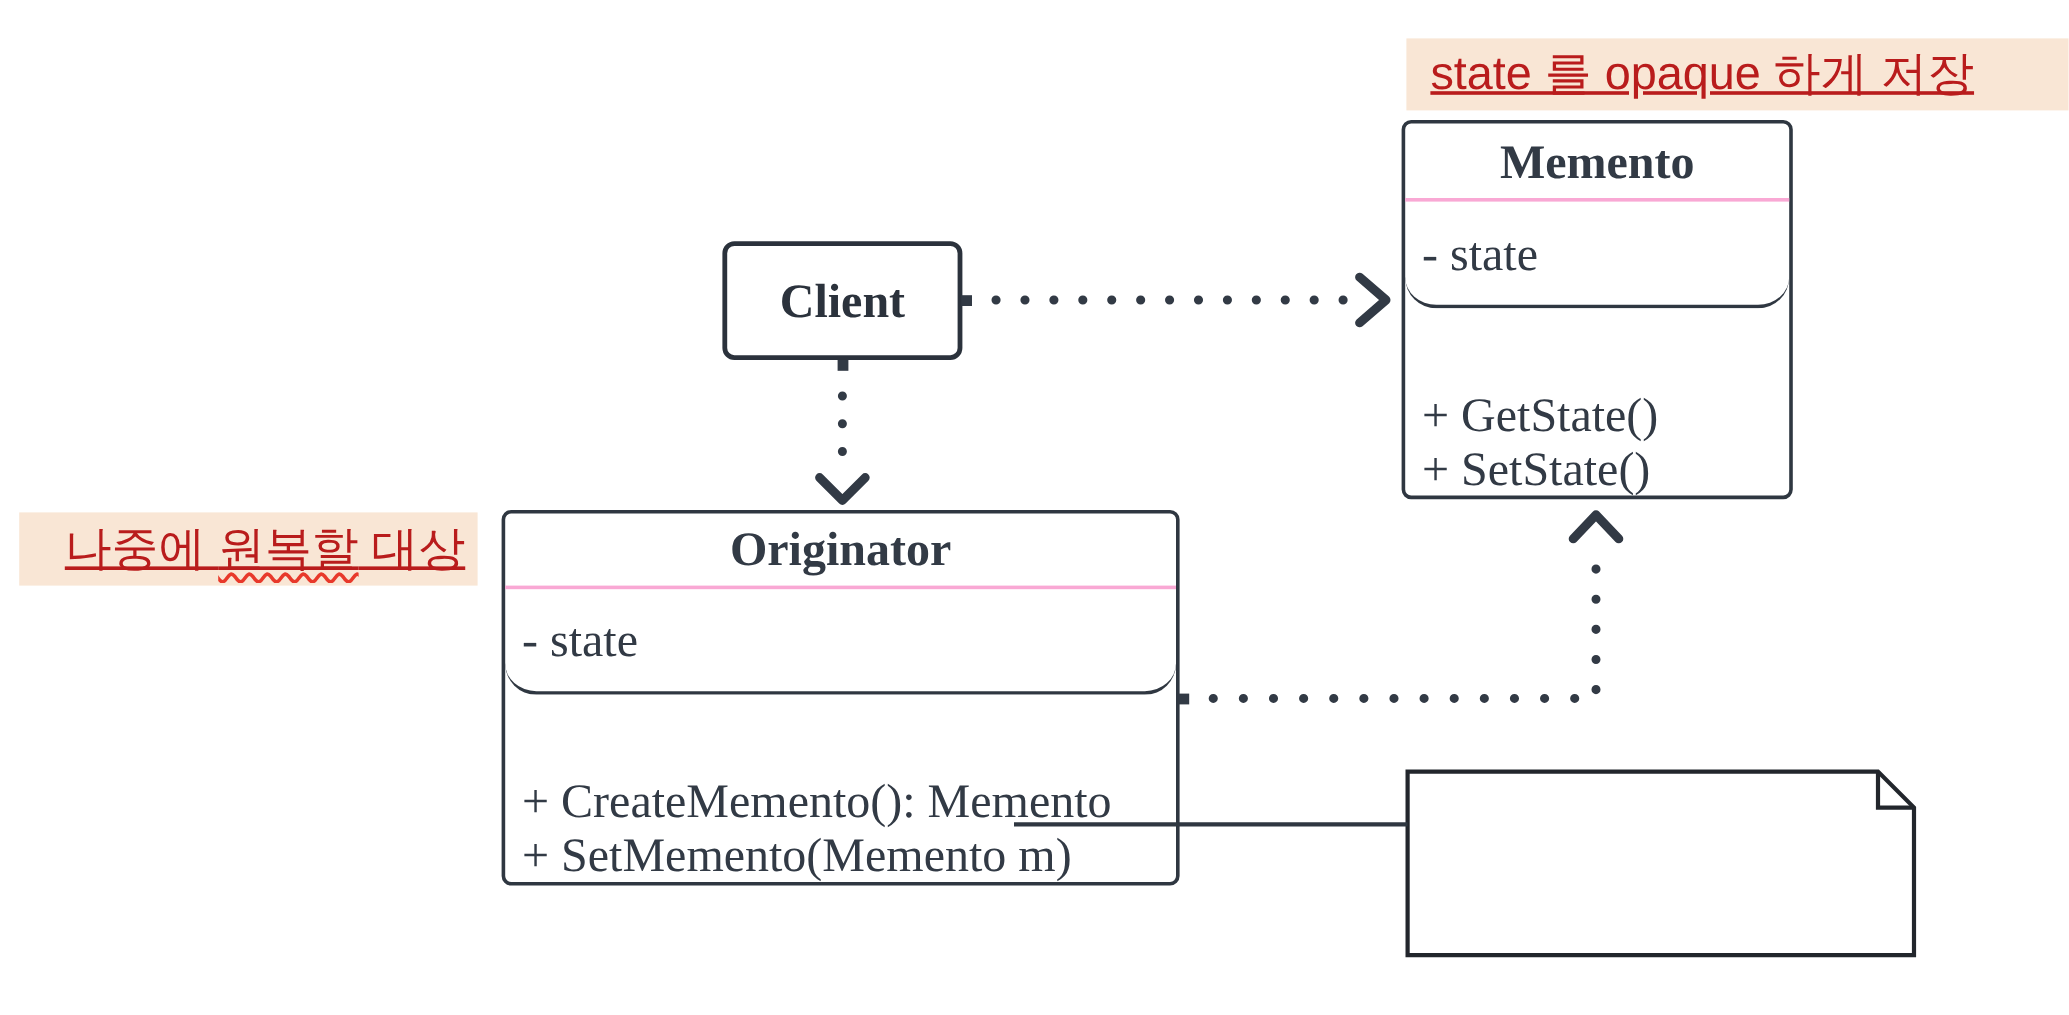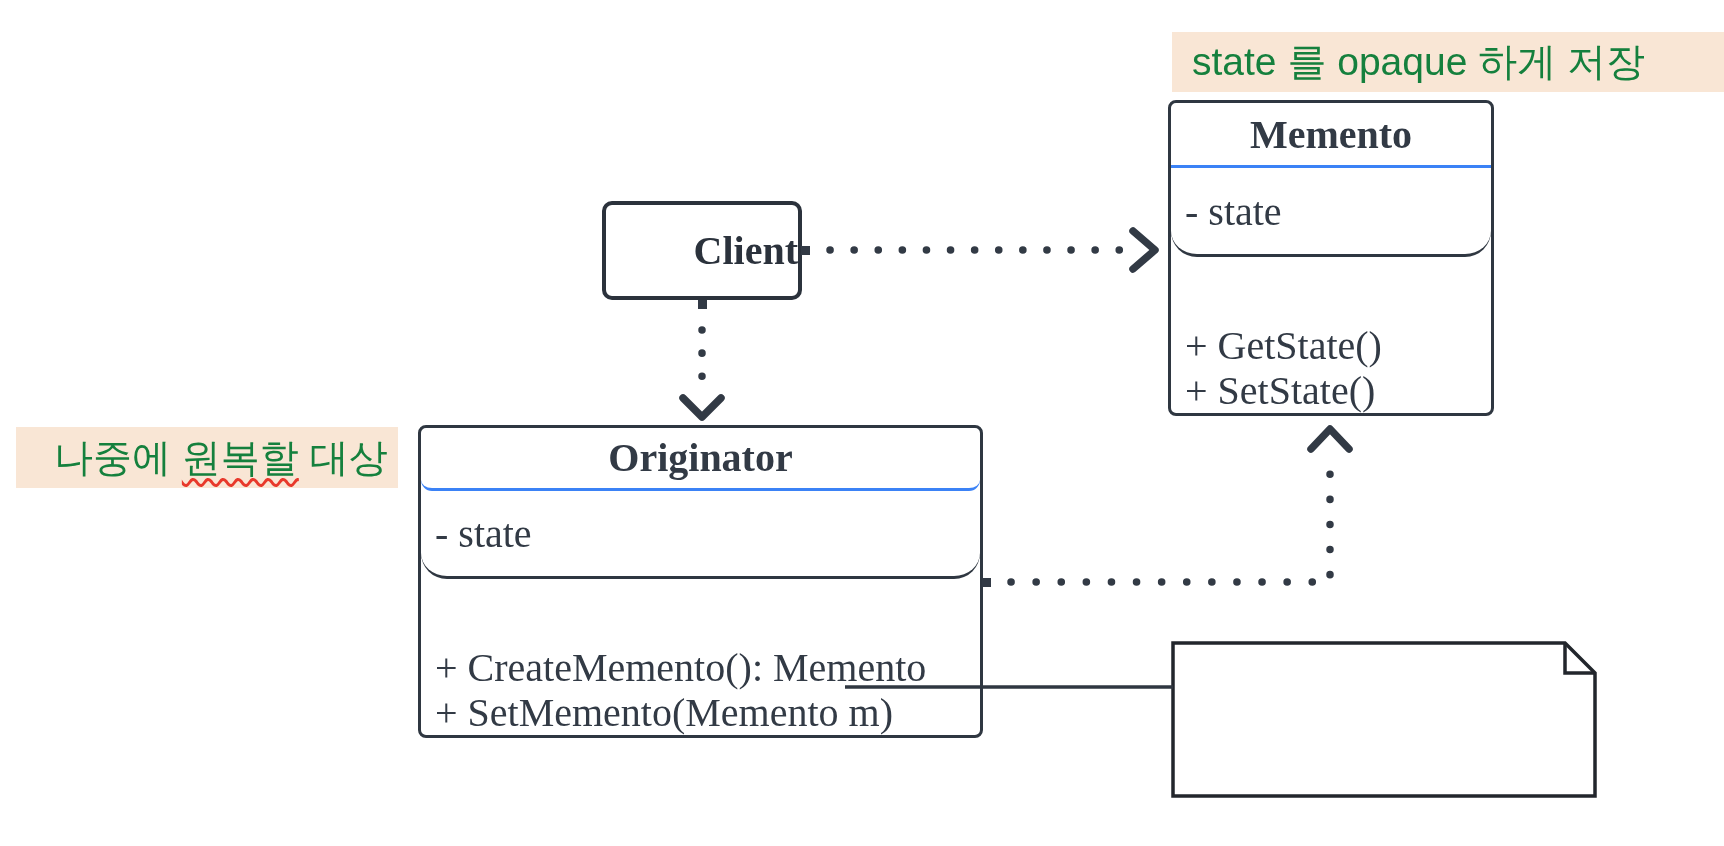--- a/index.html
+++ b/index.html
@@ -1,51 +1,51 @@
 <!DOCTYPE html>
 <html><head>
 <meta charset="utf-8">
 <style>
   html,body{margin:0;padding:0;background:#ffffff;}
   #canvas{position:relative;width:1724px;height:846px;background:#ffffff;overflow:hidden;
           font-family:"Liberation Sans","DejaVu Sans",sans-serif;}
 
   
-  .ann{position:absolute;background:#f9e6d5;color:#15803d;
-       font-family:"Liberation Sans","DejaVu Sans",sans-serif;}
+  .ann{position:absolute;background:#f9e6d5;color:#b91c1c;
+       font-family:"Liberation Sans","DejaVu Sans",sans-serif;text-decoration:underline;}
   #ann-client{left:310px;top:78px;width:487px;height:115px;
               font-size:39px;line-height:46px;padding:11px 0 0 22px;box-sizing:border-box;}
   #ann-memento{left:1172px;top:32px;width:552px;height:60px;
                font-size:39px;line-height:60px;padding-left:20px;box-sizing:border-box;}
   #ann-originator{left:16px;top:427px;width:382px;height:61px;
                   font-size:39px;line-height:61px;padding-left:38px;box-sizing:border-box;}
   .wavy{text-decoration:underline wavy #e8392b;text-decoration-thickness:3px;text-underline-offset:7px;}
 
   
   .uml{position:absolute;background:#ffffff;border:3px solid #2f3741;border-radius:8px;
        box-sizing:border-box;color:#323a45;display:flex;flex-direction:column;
        font-family:"Liberation Serif","DejaVu Serif",serif;font-size:40px;}
   .uml-title{display:flex;align-items:center;justify-content:center;
-             font-weight:bold;border-bottom:3px solid #3b82f6;}
+             font-weight:bold;border-bottom:3px solid #f9a8d4;}
   .uml-attrs{display:flex;align-items:center;padding-left:14px;border-bottom:3px solid #2f3741;
              box-sizing:border-box;border-radius:26px;}
   .uml-methods{flex:1;display:flex;flex-direction:column;padding:22px 0 0 14px;
                line-height:45px;box-sizing:border-box;margin-top:44px;}
 
   #memento-box{left:1168px;top:100px;width:326px;height:316px;}
   #memento-box .uml-title{height:68px;}
   #memento-box .uml-attrs{height:97px;}
 
   #originator-box{left:418px;top:425px;width:565px;height:313px;}
-  #originator-box .uml-title{height:67px;border-radius:11px;}
+  #originator-box .uml-title{height:67px;}
   #originator-box .uml-attrs{height:98px;}
 
   #client-box{position:absolute;left:602px;top:201px;width:200px;height:99px;
               background:#ffffff;border:4px solid #2b323c;border-radius:10px;box-sizing:border-box;
-              display:flex;align-items:center;justify-content:flex-end;
+              display:flex;align-items:center;justify-content:center;
               font-family:"Liberation Serif","DejaVu Serif",serif;
               font-weight:bold;font-size:40px;color:#2b323c;}
 
   
   #overlay{position:absolute;left:0;top:0;width:1724px;height:846px;pointer-events:none;}
 
   
   #note-text{position:absolute;left:1181px;top:690px;width:400px;height:46px;
              font-size:33px;line-height:46px;color:#111418;
              font-family:"Liberation Sans","DejaVu Sans",sans-serif;}

